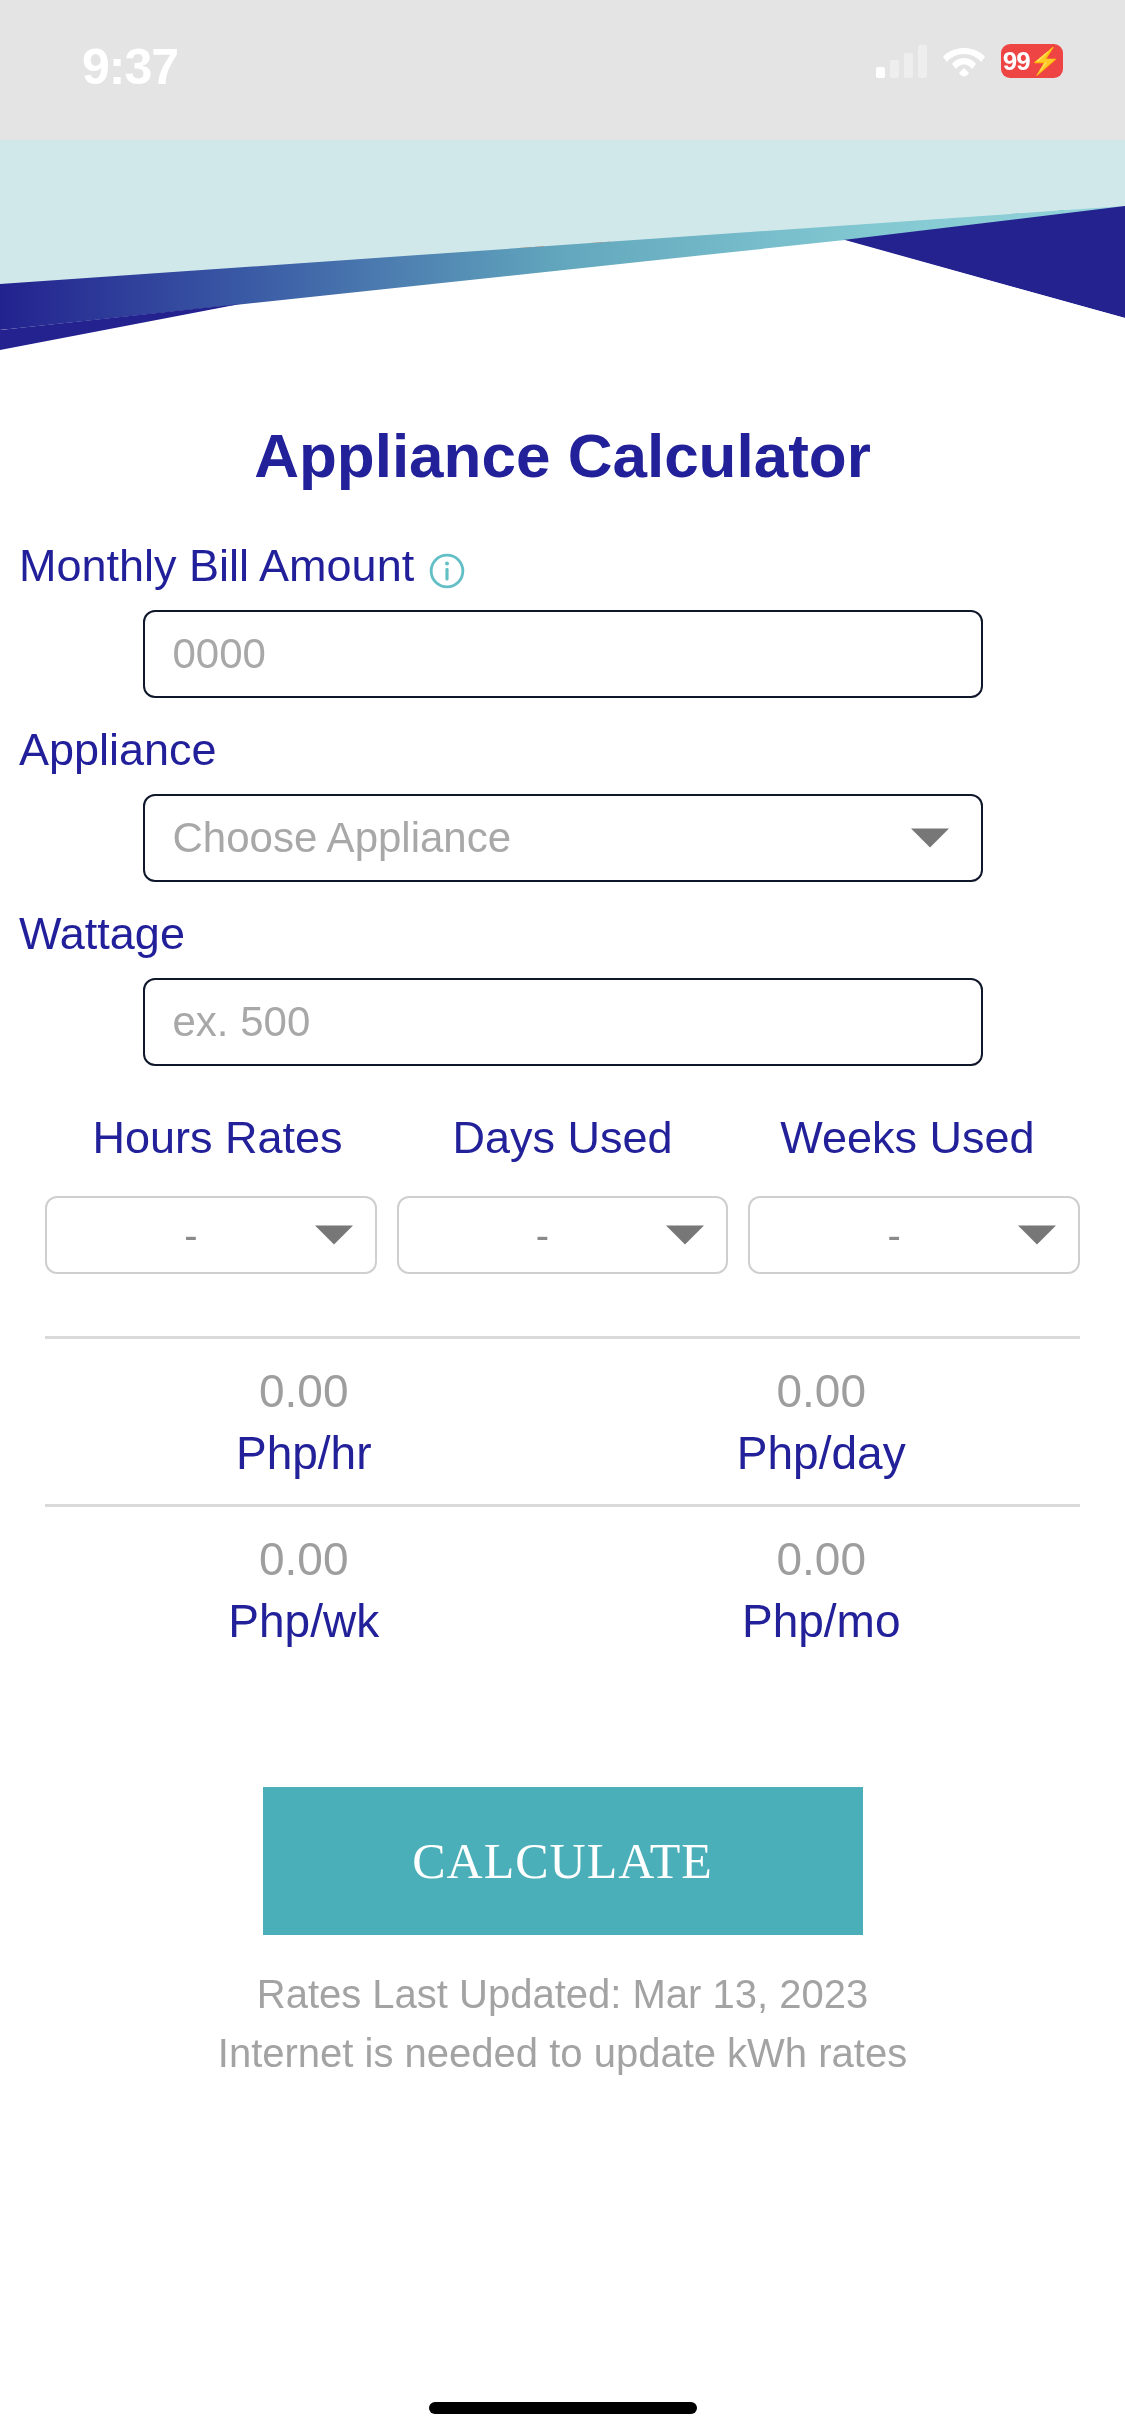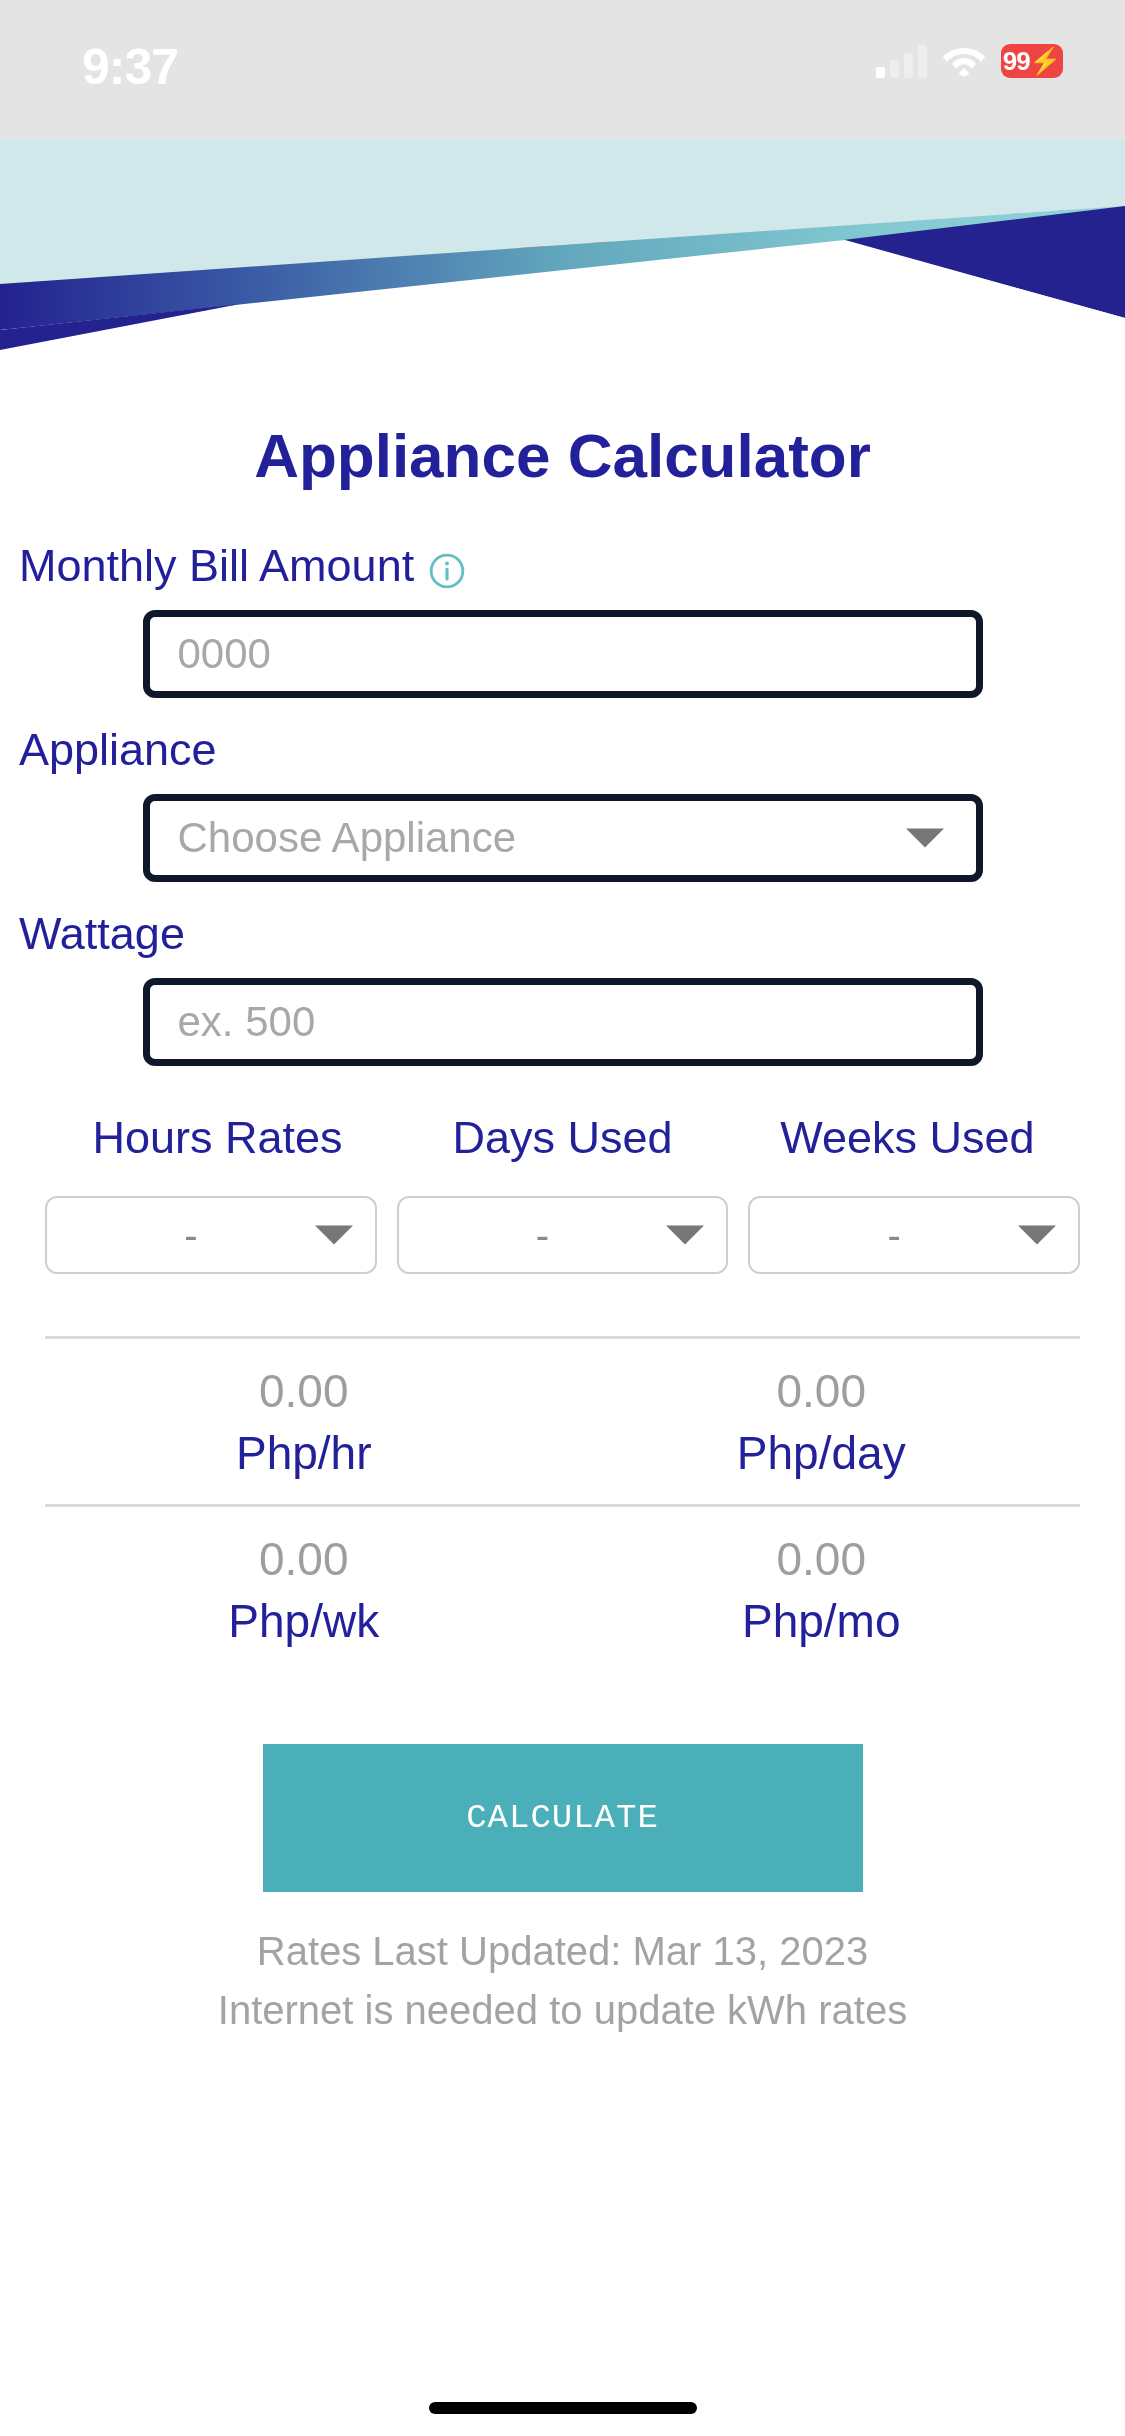--- a/index.html
+++ b/index.html
@@ -89,21 +89,21 @@
     font-size: 45px; color: #221f9b; font-weight: 400;
     display: flex; align-items: center; gap: 14px;
   }
   .info-icon {
     width: 38px; height: 38px; display:inline-block; flex: 0 0 auto;
     margin-top: 4px;
   }
   .input-box {
     margin: 18px auto 0 auto;
     width: 840px; height: 88px;
-    border: 7px solid #0f172a; border-radius: 12px;
+    border: 2px solid #0f172a; border-radius: 12px;
     background: #ffffff;
     display: flex; align-items: center;
     padding: 0 28px;
     position: relative;
   }
   .input-box .ph {
     font-size: 42px; color: #a8a8a8;
   }
   .caret-down {
     position: absolute; right: 32px; top: 50%;
@@ -148,26 +148,26 @@
   .res-val {
     font-size: 46px; color: #9e9e9e; line-height: 1.25;
   }
   .res-unit {
     font-size: 46px; color: #22219a; line-height: 1.25; margin-top: 4px;
   }
 
   
   .calc-btn {
     width: 600px; height: 148px;
-    margin: 72px auto 0 auto;
+    margin: 115px auto 0 auto;
     background: #4aafb8;
     display: flex; align-items: center; justify-content: center;
-    color: #ffffff; font-size: 34px; letter-spacing: 1px;
+    color: #ffffff; font-size: 50px; letter-spacing: 1px;
     cursor: pointer; border: none;
-    font-family: Liberation Mono, monospace;
+    font-family: Liberation Serif, serif;
     font-weight: 400;
   }
 
   
   .footer {
     margin-top: 30px; text-align: center;
     color: #a3a3a3; font-size: 40px; line-height: 1.48;
   }
 
   

